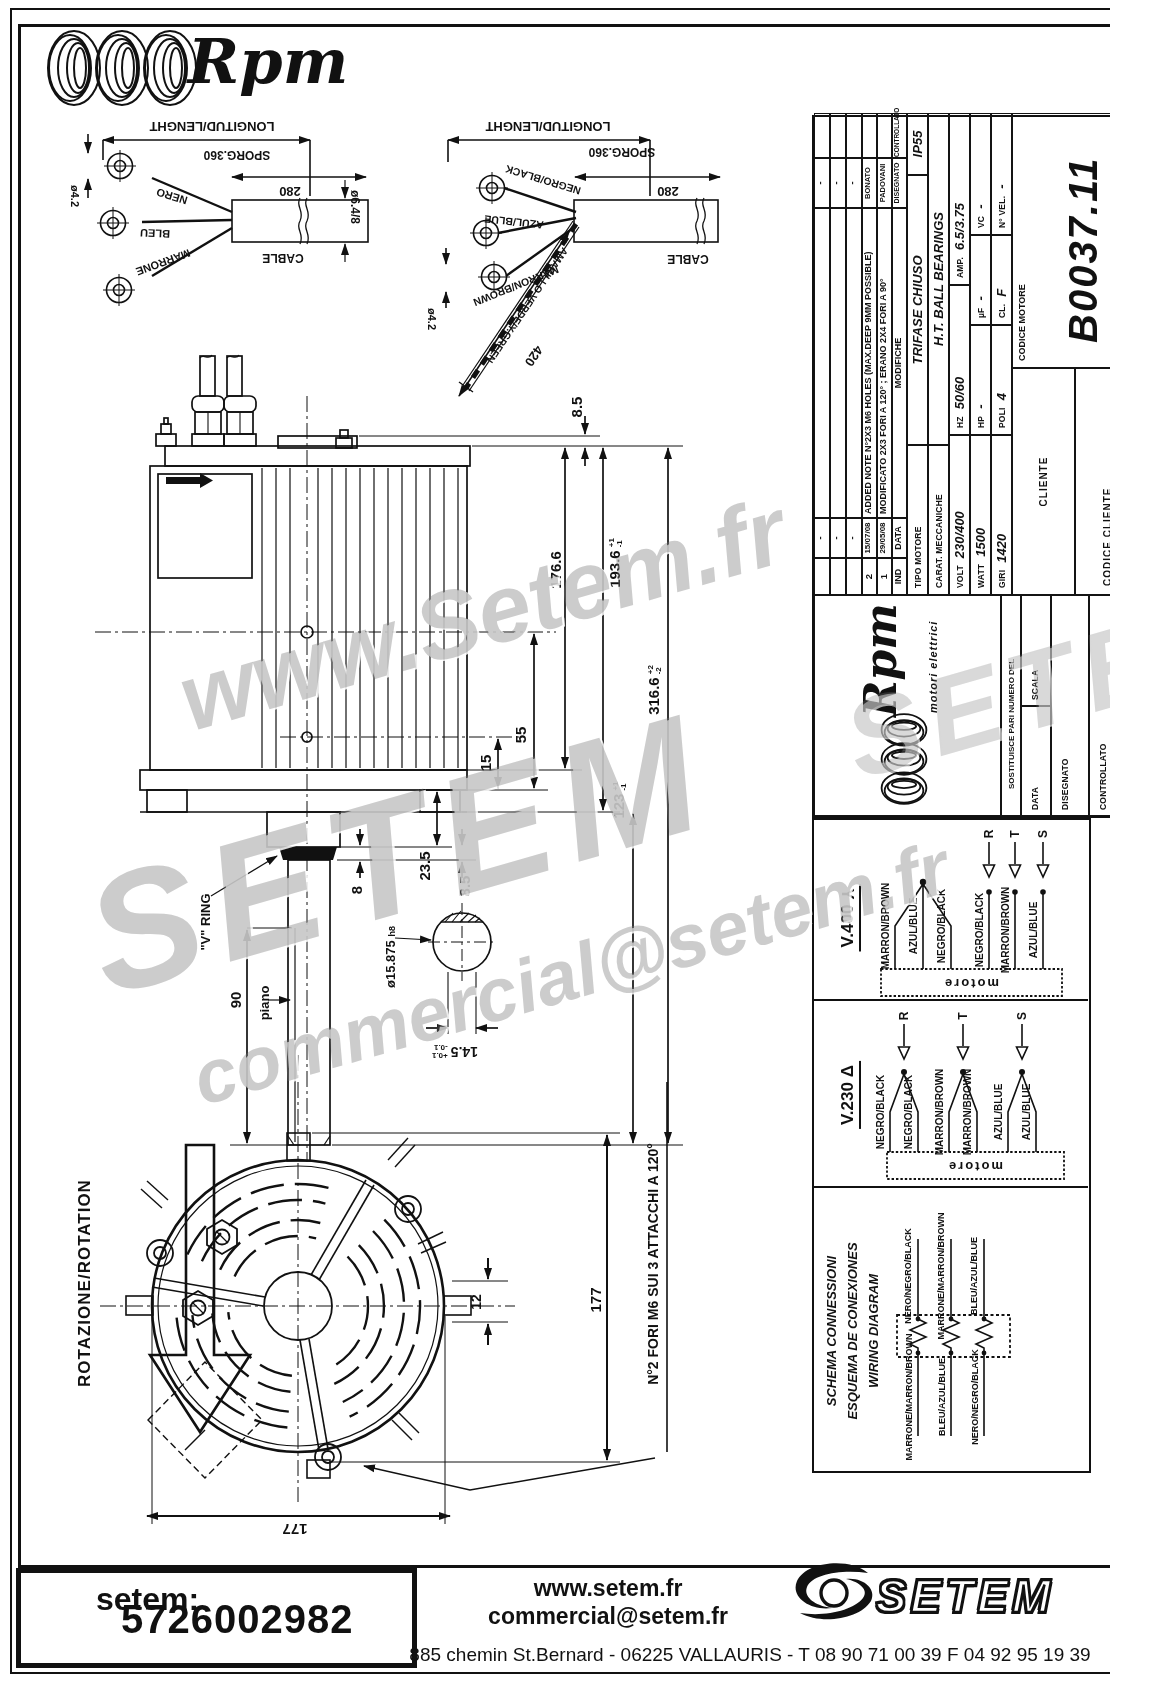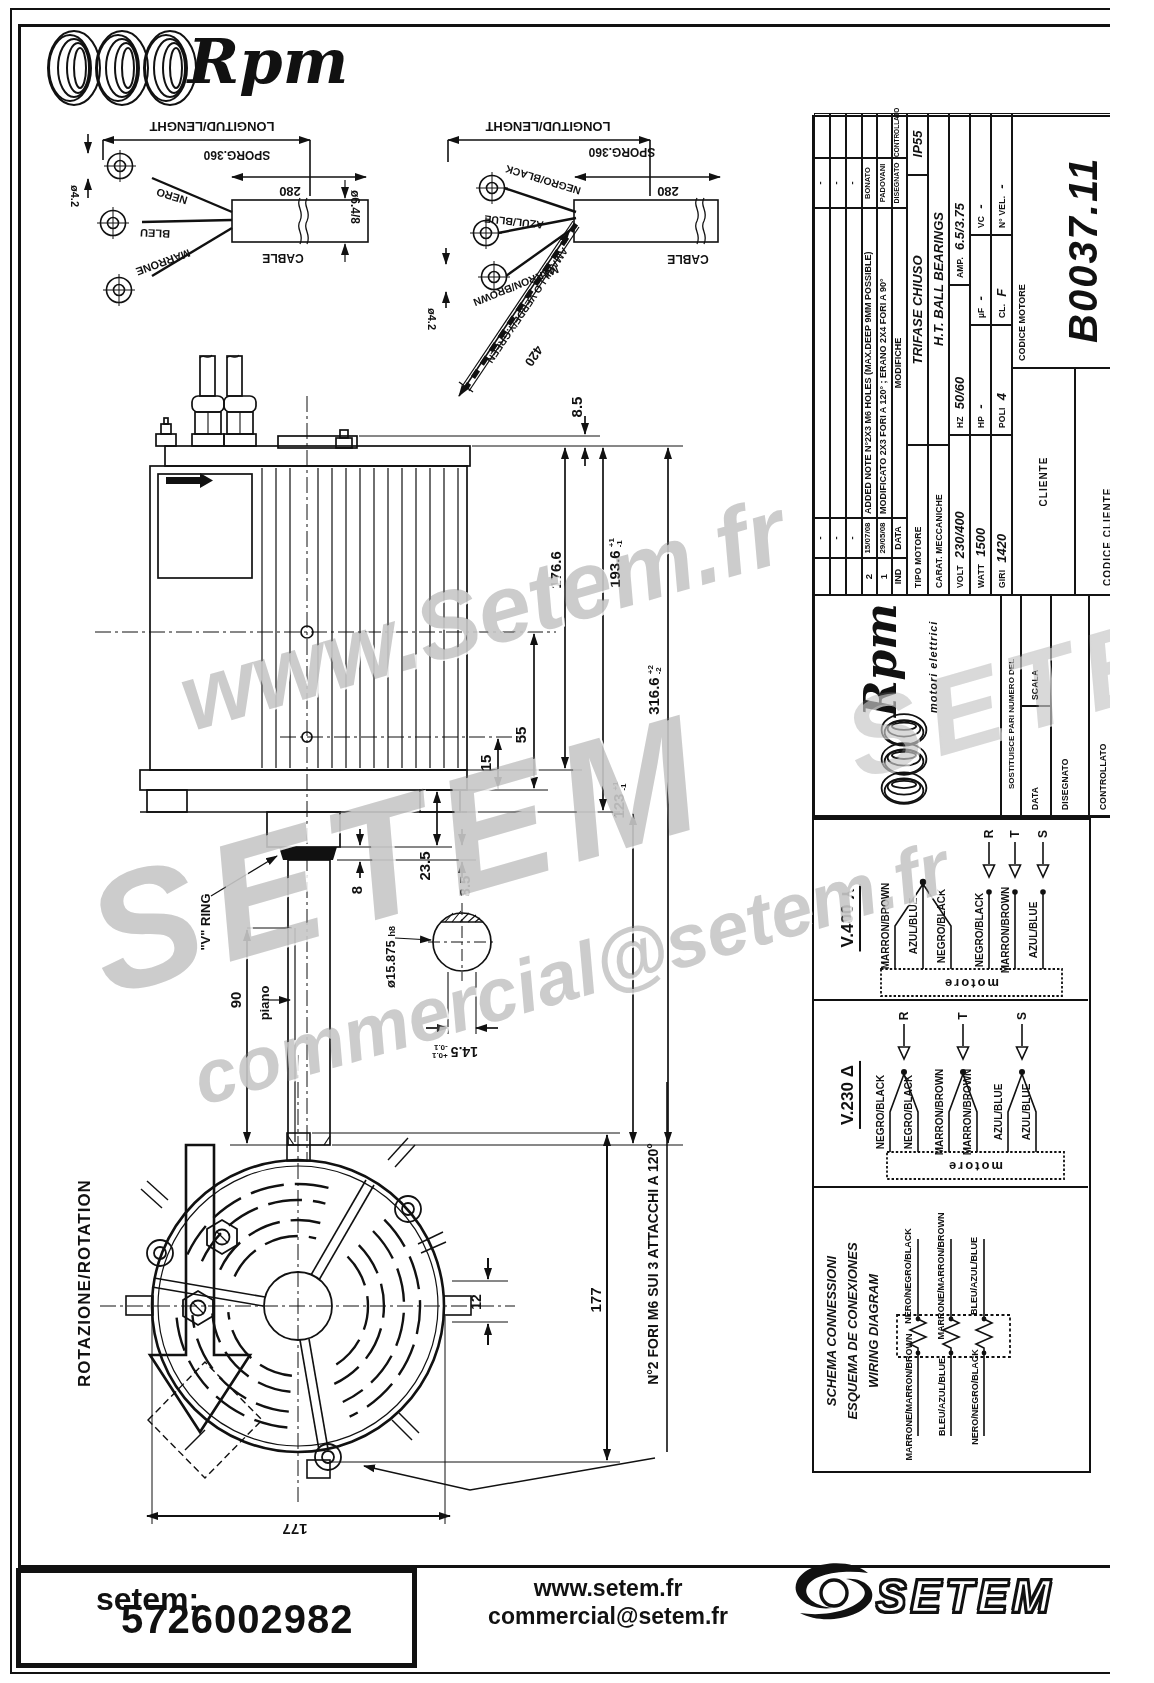--- a/index.html
+++ b/index.html
@@ -632,14 +632,15 @@
   <div class="lb b" style="left:608px;top:1588px;font-size:23px;z-index:4">www.setem.fr</div>
   <div class="lb b" style="left:608px;top:1616px;font-size:23px;z-index:4">commercial@setem.fr</div>
   <div class="ab" style="left:788px;top:1560px;z-index:4">
     <svg width="92" height="66" viewBox="0 0 92 64">
       <path d="M80,12 C62,-4 18,0 9,20 C2,36 22,50 44,47 C27,45 15,36 19,26 C24,13 54,8 80,12 Z" fill="#111"></path>
       <path d="M12,52 C34,64 72,58 83,40 C89,28 75,16 58,18 C72,21 81,29 75,37 C66,49 38,56 12,52 Z" fill="#111"></path>
       <circle cx="46" cy="32" r="13" fill="none" stroke="#111" stroke-width="3.4"></circle>
     </svg>
   </div>
   <div class="lb b i" style="left:965px;top:1596px;font-size:46px;letter-spacing:4px;color:#fff;-webkit-text-stroke:2.4px #111;text-shadow:1.6px 1.6px 0 #111,-1.6px -1.6px 0 #111,1.6px -1.6px 0 #111,-1.6px 1.6px 0 #111;z-index:4">SETEM</div>
+  <div class="lb" style="left:750px;top:1654px;font-size:19px;z-index:4">885 chemin St.Bernard  -  06225 VALLAURIS  -  T 08 90 71 00 39   F 04 92 95 19 39</div>
 
 </div>
 
 </body></html>

